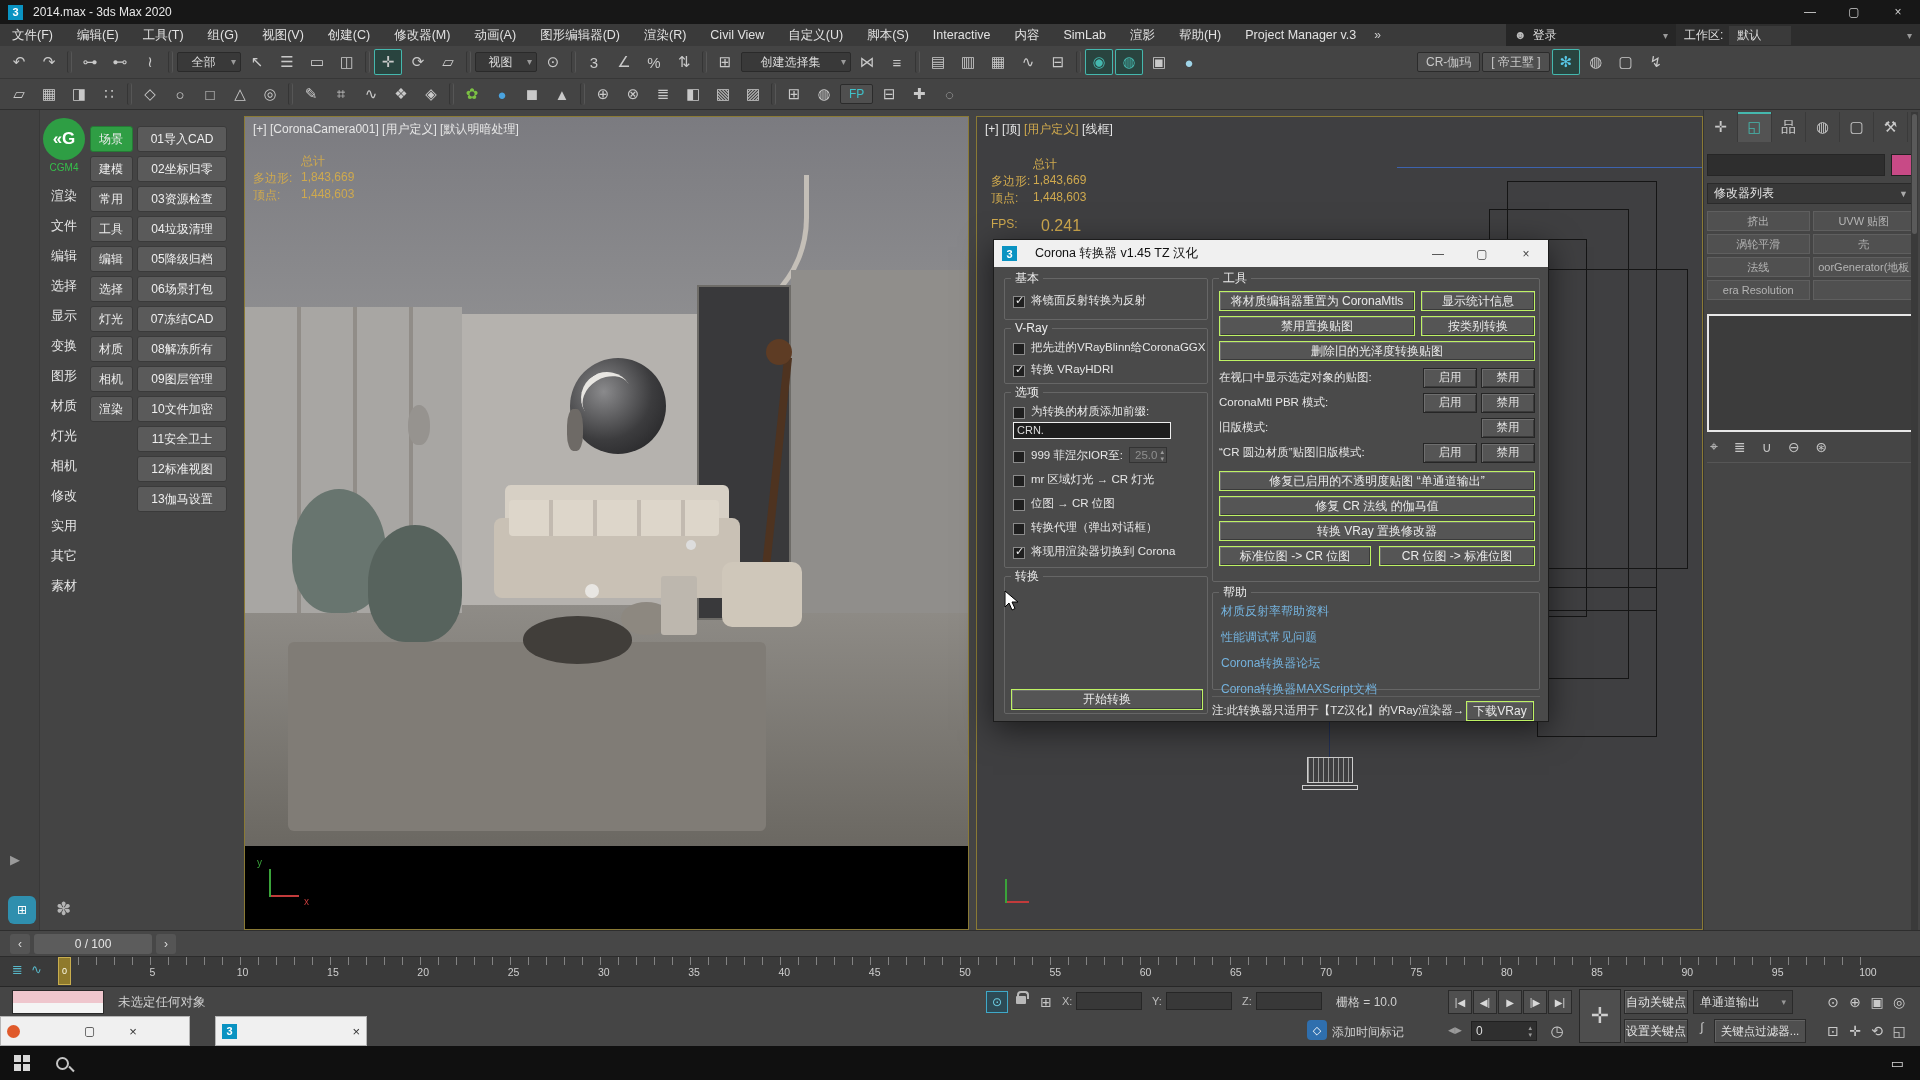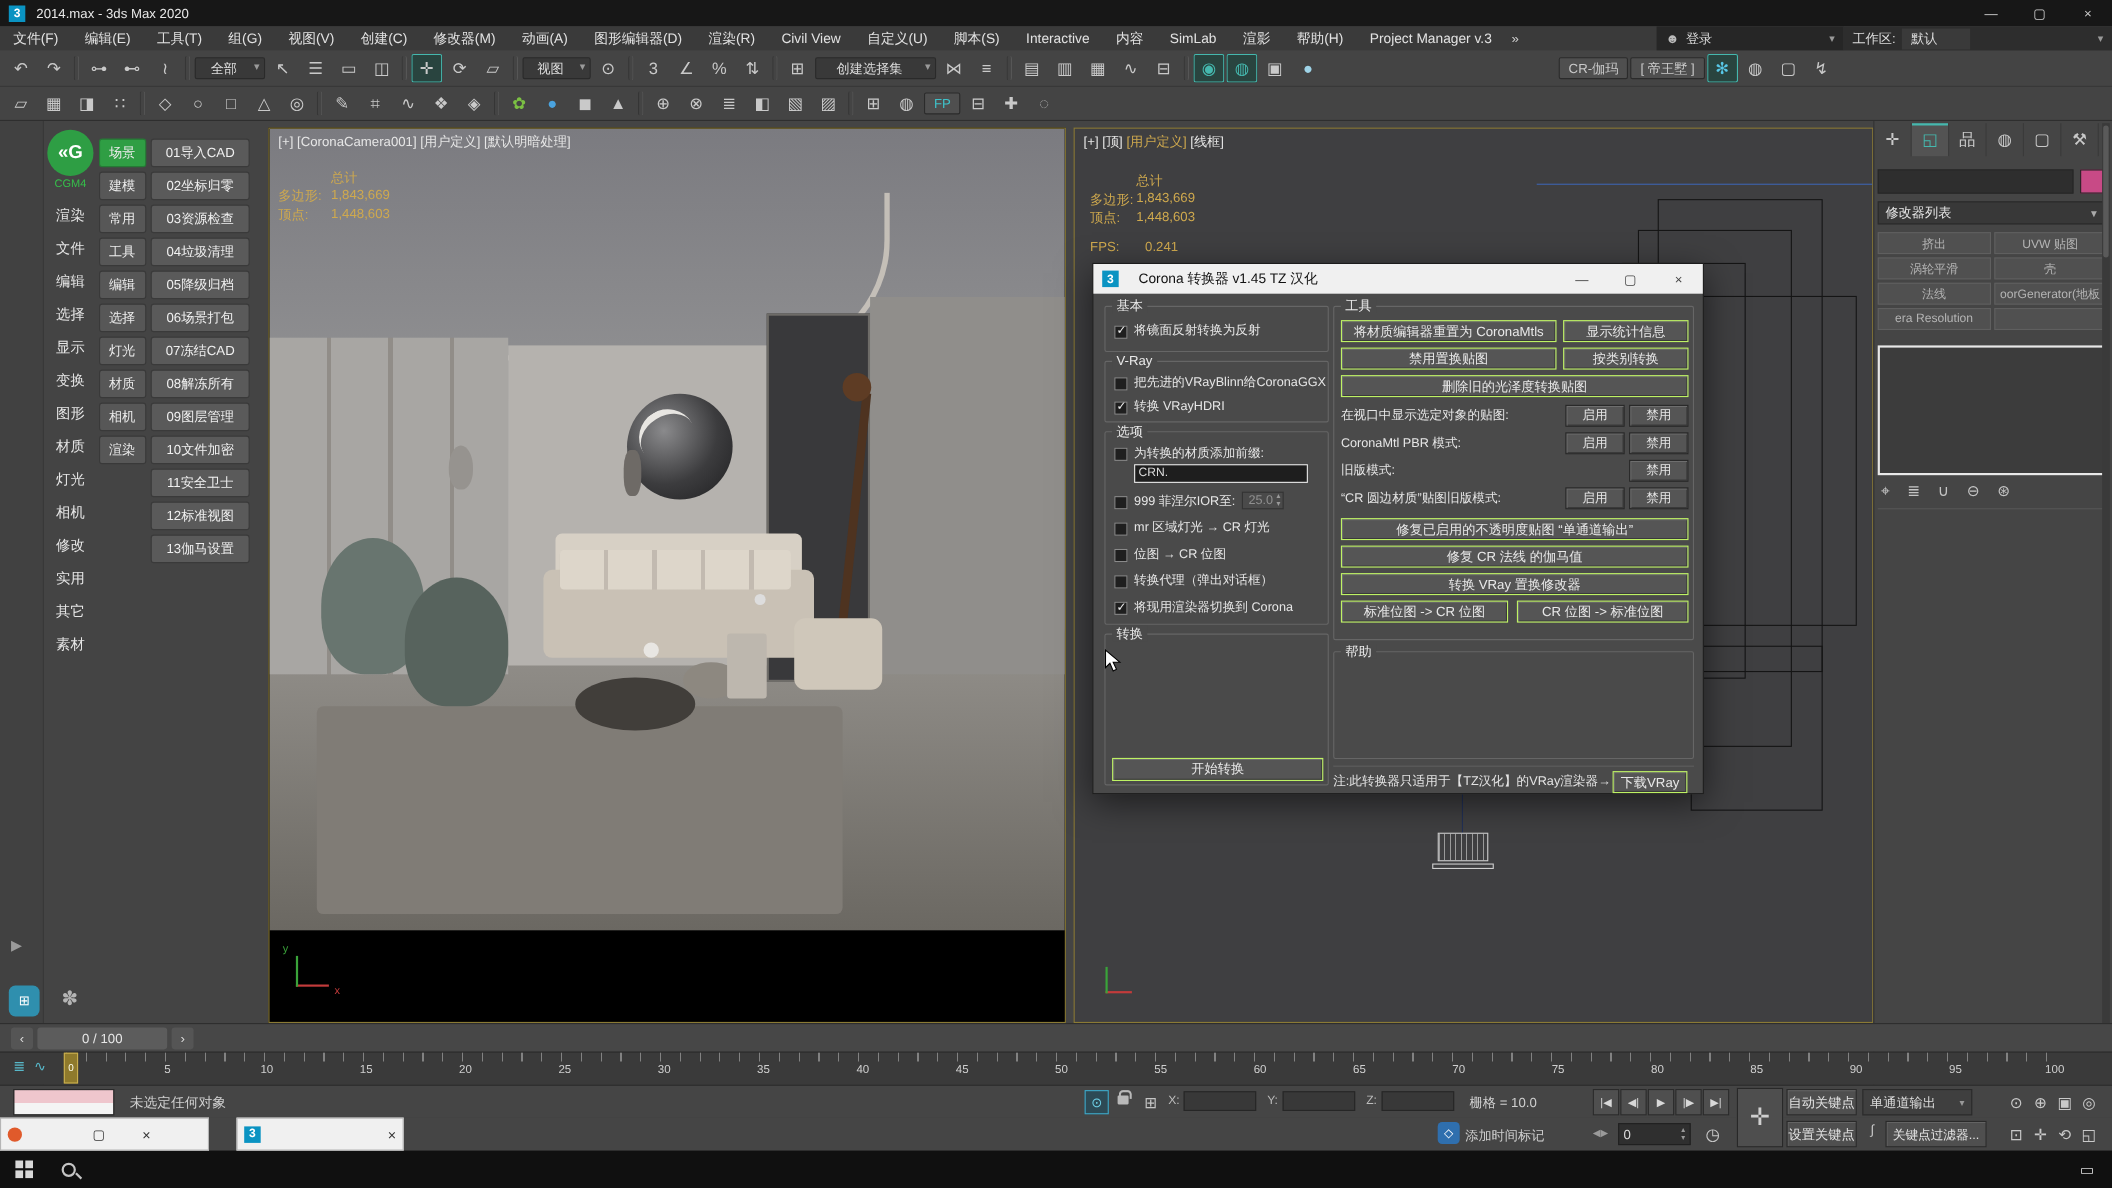--- a/index.html
+++ b/index.html
@@ -499,21 +499,21 @@
     <span>[+] [顶]</span>
     <span class="gold">[用户定义]</span>
     <span>[线框]</span>
   </div>
   <div class="gold" style="position:absolute;left:56px;top:39px;font-size:12px">总计</div>
   <div class="gold" style="position:absolute;left:14px;top:56px;font-size:12px">多边形:</div>
   <div class="gold" style="position:absolute;left:56px;top:56px;font-size:12px">1,843,669</div>
   <div class="gold" style="position:absolute;left:14px;top:73px;font-size:12px">顶点:</div>
   <div class="gold" style="position:absolute;left:56px;top:73px;font-size:12px">1,448,603</div>
   <div class="gold" style="position:absolute;left:14px;top:100px;font-size:12px">FPS:</div>
-  <div class="gold" style="position:absolute;left:64px;top:100px;font-size:12px">0.241</div>
+  <div class="gold" style="position:absolute;left:64px;top:100px;font-size:16px">0.241</div>
   <div style="position:absolute;left:26px;bottom:24px;width:34px;height:34px">
     <div style="position:absolute;left:2px;bottom:2px;width:24px;height:2px;background:#c23b3b"></div>
     <div style="position:absolute;left:2px;bottom:2px;width:2px;height:24px;background:#3aa33a"></div>
   </div>
 </div>
 
 <div class="r" style="left:1703px;top:110px;width:217px;height:876px;background:#454545;border-left:1px solid #333">
   <div class="fx" style="position:absolute;left:0;top:2px">
 
   <div class="ptab">
@@ -594,21 +594,21 @@
         <span class="cb"></span>
         <span>转换 VRayHDRI</span>
       </div>
   </div>
   <div class="grp" style="left:10px;top:152px;width:204px;height:176px">
     <span class="lg">选项</span>
     <div class="cbr" style="left:8px;top:10px">
         <span class="cb"></span>
         <span>为转换的材质添加前缀:</span>
       </div>
-    <div style="position:absolute;left:26px;top:29px;width:158px;height:17px;background:#1e1e1e;border:1px solid #efefef;color:#dcdcdc;font-size:11px;padding-left:3px;line-height:15px">CRN.</div>
+    <div style="position:absolute;left:8px;top:29px;width:158px;height:17px;background:#1e1e1e;border:1px solid #efefef;color:#dcdcdc;font-size:11px;padding-left:3px;line-height:15px">CRN.</div>
     <div class="cbr" style="left:8px;top:54px">
         <span class="cb"></span>
         <span>999 菲涅尔IOR至:</span>
       <span class="fx" style="background:#4a4a4a;border:1px solid #333;height:16px;padding:0 2px 0 5px;color:#909090;gap:3px">
           <span>25.0</span>
           <span style="font-size:7px;line-height:7px;color:#9a9a9a">▴<br>▾</span>
         </span>
       </div>
     <div class="cbr" style="left:8px;top:78px">
         <span class="cb"></span>
@@ -663,20 +663,27 @@
       </div>
       </div>
     <div class="dbtn" style="left:6px;top:192px;width:316px;height:20px">修复已启用的不透明度贴图 “单通道输出”</div>
     <div class="dbtn" style="left:6px;top:217px;width:316px;height:20px">修复 CR 法线 的伽马值</div>
     <div class="dbtn" style="left:6px;top:242px;width:316px;height:20px">转换 VRay 置换修改器</div>
     <div class="dbtn" style="left:6px;top:267px;width:152px;height:20px">标准位图 -&gt; CR 位图</div>
     <div class="dbtn" style="left:166px;top:267px;width:156px;height:20px">CR 位图 -&gt; 标准位图</div>
   </div>
   <div class="grp" style="left:218px;top:352px;width:328px;height:98px">
     <span class="lg">帮助</span>
+    <div style="position:absolute;left:8px;top:10px">
+
+    <a class="lnk">材质反射率帮助资料</a>
+        <a class="lnk">性能调试常见问题</a>
+        <a class="lnk">Corona转换器论坛</a>
+        <a class="lnk">Corona转换器MAXScript文档</a>
+      </div>
   </div>
   <div style="position:absolute;left:218px;top:456px;width:328px;border-top:1px solid #5e5e5e;padding-top:6px">
     <span style="font-size:11.5px;color:#e4e4e4">注:此转换器只适用于【TZ汉化】的VRay渲染器→</span>
     <span class="dbtn" style="left:254px;top:4px;width:68px;height:20px;position:absolute">下载VRay</span>
   </div>
 </div>
 
 <svg class="r" style="left:1004px;top:590px;z-index:60" width="16" height="22">
   <polygon points="1,1 1,17 5,13 8,20 11,18.5 8,12 14,12" fill="#fff" stroke="#000" stroke-width="1"></polygon>
 </svg>

